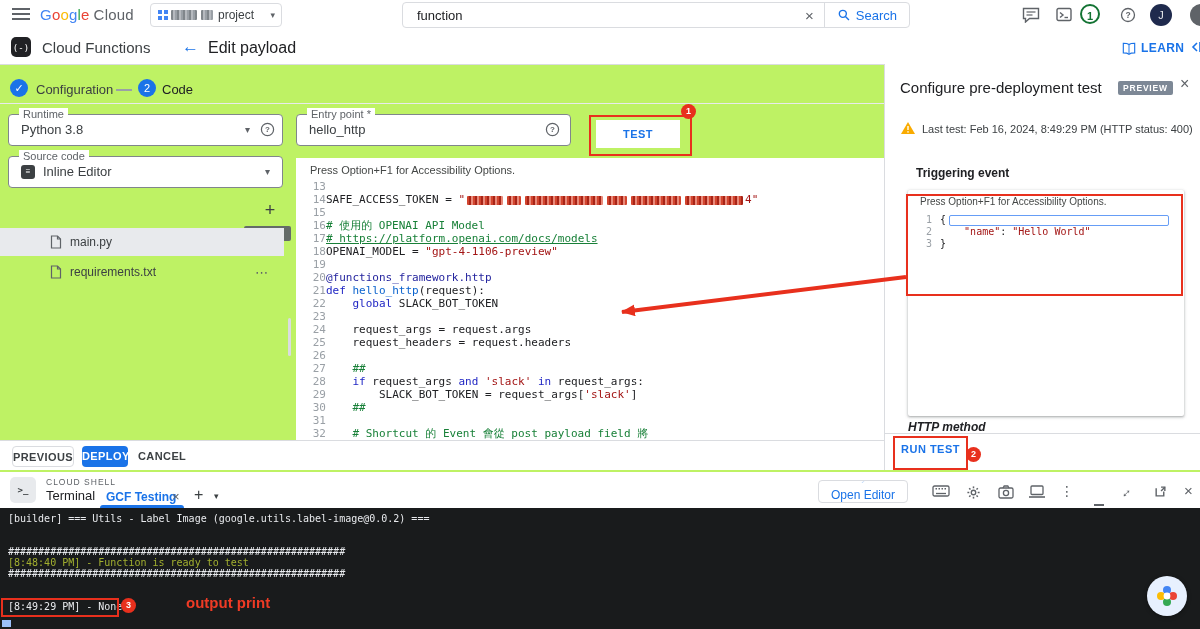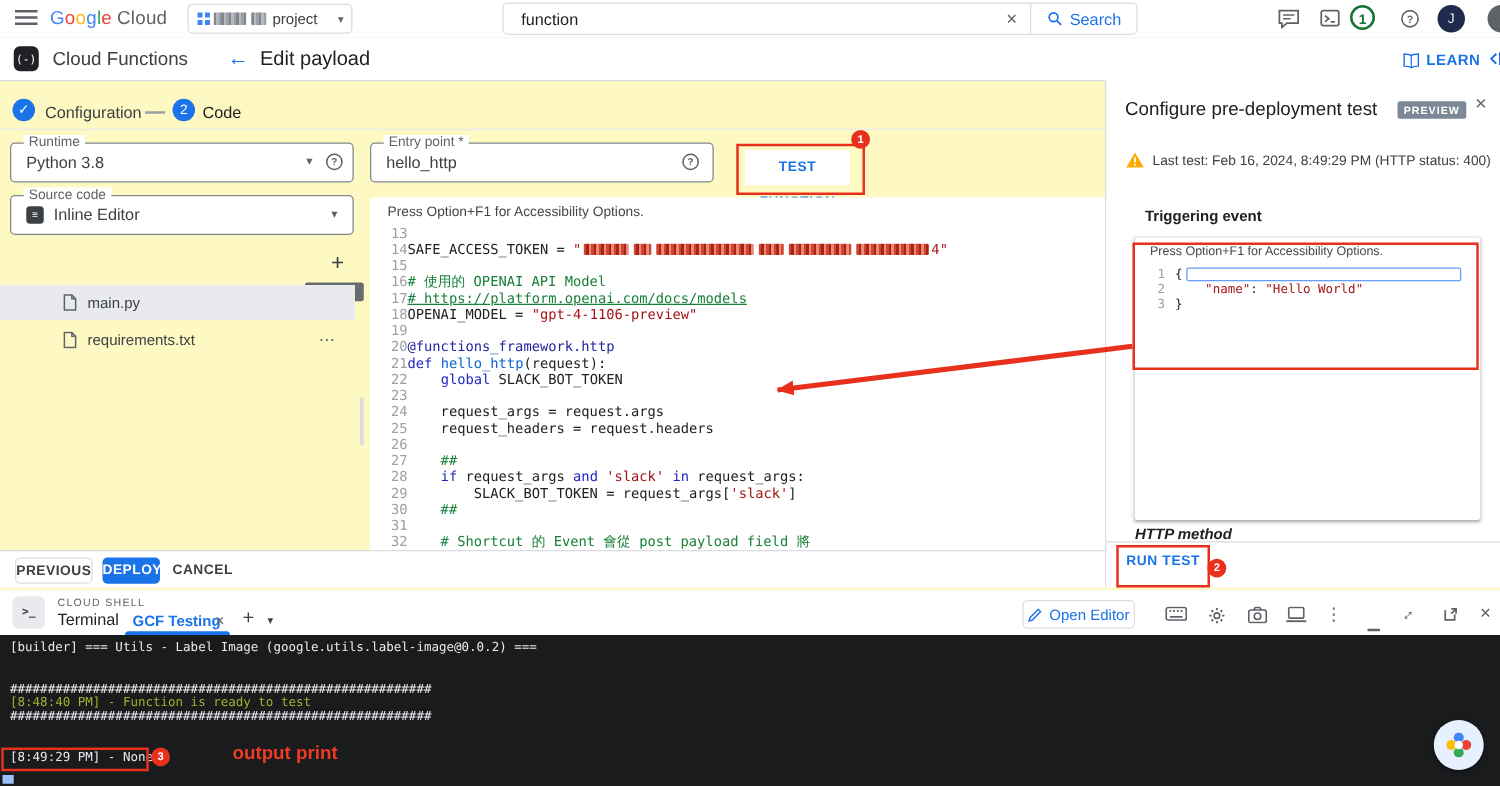--- a/index.html
+++ b/index.html
@@ -1,16 +1,16 @@
 <!DOCTYPE html>
 <html><head>
 <meta charset="utf-8">
 <style>
   html,body{margin:0;padding:0;background:#fff;}
-  .screen{position:relative;width:1200px;height:629px;background:#fef9c3;overflow:hidden;
+  .screen{position:relative;width:1200px;height:629px;background:#bef264;overflow:hidden;
           font-family:"Liberation Sans","DejaVu Sans",sans-serif;color:#202124;}
   svg{display:block;}
 
   
   .topbar{position:absolute;left:0;top:0;width:1200px;height:30px;background:#fff;border-bottom:1px solid #dadce0;}
   .menu-btn{position:absolute;left:12px;top:8px;width:18px;height:14px;cursor:pointer;}
   .menu-btn span{display:block;height:2px;background:#5f6368;margin-bottom:3px;}
   .google-logo{position:absolute;left:40px;top:6px;font-size:15px;letter-spacing:.2px;}
   .logo-cloud{color:#5f6368;margin-left:4px;}
   .proj{position:absolute;left:150px;top:3px;width:132px;height:24px;border:1px solid #dadce0;border-radius:4px;
@@ -121,21 +121,21 @@
   .shell-logo{position:absolute;left:10px;top:5px;width:26px;height:26px;background:#e8eaed;border-radius:5px;
         color:#3c4043;font:bold 9px/26px "DejaVu Sans Mono",monospace;text-align:center;}
   .shell-eyebrow{position:absolute;left:46px;top:5px;font-size:8.5px;letter-spacing:1px;color:#5f6368;}
   .shell-title{position:absolute;left:46px;top:16px;font-size:13px;color:#202124;}
   .shell-tab{position:absolute;left:106px;top:18px;font-size:12px;color:#1a73e8;font-weight:bold;cursor:pointer;}
   .tab-close{position:absolute;left:172px;top:17px;font-size:13px;color:#5f6368;cursor:pointer;}
   .tab-underline{position:absolute;left:100px;top:33px;width:84px;height:3px;background:#1a73e8;border-radius:3px 3px 0 0;}
   .tab-add{position:absolute;left:194px;top:14px;font-size:16px;color:#3c4043;cursor:pointer;}
   .tab-caret{position:absolute;left:214px;top:19px;font-size:9px;color:#3c4043;cursor:pointer;}
   .open-editor{position:absolute;left:818px;top:8px;width:90px;height:23px;border:1px solid #dadce0;border-radius:4px;
-        display:flex;align-items:center;justify-content:center;gap:5px;color:#1a73e8;font-size:12px;cursor:pointer;box-sizing:border-box;background:#fff;}
+        display:flex;align-items:center;justify-content:center;gap:5px;color:#1a73e8;font-size:12px;cursor:pointer;box-sizing:border-box;background:#fff;flex-direction:column;}
   .sh-ic{position:absolute;top:13px;color:#5f6368;cursor:pointer;}
   .minimize-ic{display:inline-block;width:10px;height:2px;background:#5f6368;}
   .rot45{display:inline-block;transform:rotate(45deg);font-size:13px;color:#5f6368;}
 
   
   .terminal{position:absolute;left:0;top:508px;width:1200px;height:121px;background:#191b1c;box-sizing:border-box;padding:5px 8px;}
   .tl{font:10px/11px "DejaVu Sans Mono",monospace;color:#e8eaed;height:11px;white-space:pre;}
   .t-green{color:#a2af2f;}
   .term-cursor{position:absolute;left:2px;top:620px;width:9px;height:7px;background:#9cc0f9;}
   .sparkle{position:absolute;left:1147px;top:576px;width:40px;height:40px;border-radius:50%;background:#e7f0fe;

